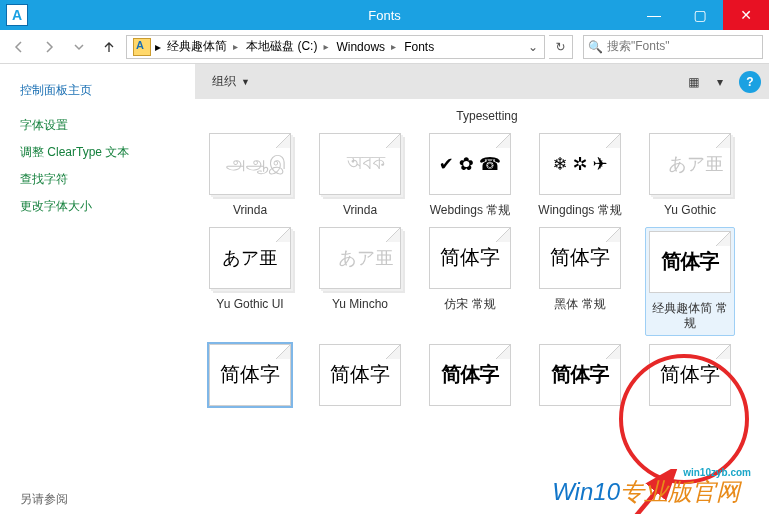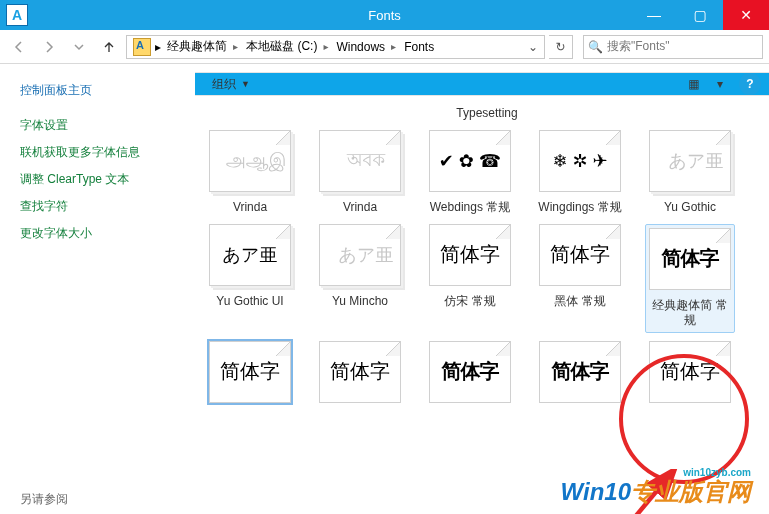--- a/index.html
+++ b/index.html
@@ -30,21 +30,21 @@
 
 
 .main { display:flex; height: calc(100% - 64px); }
 .sidebar { width: 195px; padding: 18px 0 0 20px; color:#1a6fb3; }
 .sidebar .header { color:#1a6fb3; margin-bottom:18px; }
 .sidebar .link { display:block; margin:10px 0; cursor:pointer; color:#15803d;}
 .sidebar .footer{ position:absolute; bottom:6px; left:20px; color:#6a6a6a;}
 
 .content { flex:1; position:relative; overflow:hidden; }
 .content-header { color:#1a6fb3; font-size:14px; padding: 18px 0 10px 20px; }
-.orgbar { height:24px; border-top:1px solid #e5e5e5; border-bottom:1px solid #e5e5e5; display:flex; align-items:center; padding:0 8px; background:#0ea5e9;margin-top:8px;}
+.orgbar { height:35px; border-top:1px solid #e5e5e5; border-bottom:1px solid #e5e5e5; display:flex; align-items:center; padding:0 8px; background:#e5e5e5;}
 .orgbar .org-btn { padding:2px 8px; display:flex;align-items:center; gap:5px; color:#333; border:1px solid transparent;}
 .orgbar .spacer{flex:1;}
 .orgbar .view-btn{width:22px;height:22px;display:flex;align-items:center;justify-content:center;color:#3a3a3a;margin:0 2px;}
 .orgbar .help{width:22px;height:22px;border-radius:50%;background:#1ba1e2;color:#fff;display:flex;align-items:center;justify-content:center;font-weight:bold;margin-left:6px;}
 
 .grid { padding: 6px 0 0 10px; display:flex; flex-wrap:wrap; gap: 8px 20px; align-content:flex-start; height:calc(100% - 92px); overflow:hidden;}
 .font-item { width: 90px; display:flex; flex-direction:column; align-items:center; }
 .thumb { width:82px; height:62px; border:1px solid #d0d0d0; background:#fff; position:relative; display:flex;align-items:center;justify-content:center; font-size:18px; box-shadow: 2px 2px 0 #f0f0f0, 4px 4px 0 #e8e8e8;}
 .thumb.nostack{box-shadow:none;}
 .thumb .ear{position:absolute;top:0;right:0;width:14px;height:14px;background:linear-gradient(135deg,transparent 49%,#d0d0d0 50%,#f4f4f4 52%);}
@@ -53,21 +53,21 @@
 .thumb.bold{font-weight:900;font-size:20px;letter-spacing:-1px;}
 .font-label { margin-top:8px; font-size:12px; color:#333; text-align:center; line-height:1.3; max-width:100px;}
 .font-item.sel .thumb{outline:2px solid #7fb7e8;}
 .font-item.hl { border:1px solid #9ecff5; background:#e8f3fc; padding:3px; border-radius:2px;}
 
 .circle-anno{position:absolute; right:20px; top:290px; width:130px; height:130px; border:4px solid #e62828; border-radius:50%; pointer-events:none;}
 .arrow-anno{position:absolute; right:85px; top:405px; width:90px; height:90px; pointer-events:none;}
 .arrow-anno svg{width:100%;height:100%;}
 
 .watermark1{position:absolute;right:18px;bottom:36px;color:#1aa6c8;font-size:10px;font-weight:bold;letter-spacing:0px;}
-.watermark2{position:absolute;right:18px;bottom:6px;font-size:24px;font-weight:bold;font-style:italic;}
+.watermark2{position:absolute;right:29px;bottom:6px;font-size:24px;font-weight:normal;font-style:italic;}
 .watermark2 .b{color:#1276c9;}
 .watermark2 .o{color:#e88b1a;}
 
 .typesetting-label{width:100%;text-align:center;font-size:12px;color:#333;margin-top:4px;margin-bottom:2px;}
 </style>
 </head>
 <body>
 
 <div class="titlebar">
   <div class="app-icon">A</div>
@@ -125,21 +125,20 @@
   <div class="searchbox">
     <span class="sicon">🔍</span>
     <span>搜索"Fonts"</span>
   </div>
 </div>
 
 <div class="main">
   <div class="sidebar">
     <div class="header">控制面板主页</div>
     <a class="link">字体设置</a>
-    <a class="link">联机获取更多字体信息</a>
     <a class="link">调整 ClearType 文本</a>
     <a class="link">查找字符</a>
     <a class="link">更改字体大小</a>
     <div class="footer">另请参阅</div>
   </div>
 
   <div class="content">
     <div class="orgbar">
       <div class="org-btn">
           <span>组织</span>

